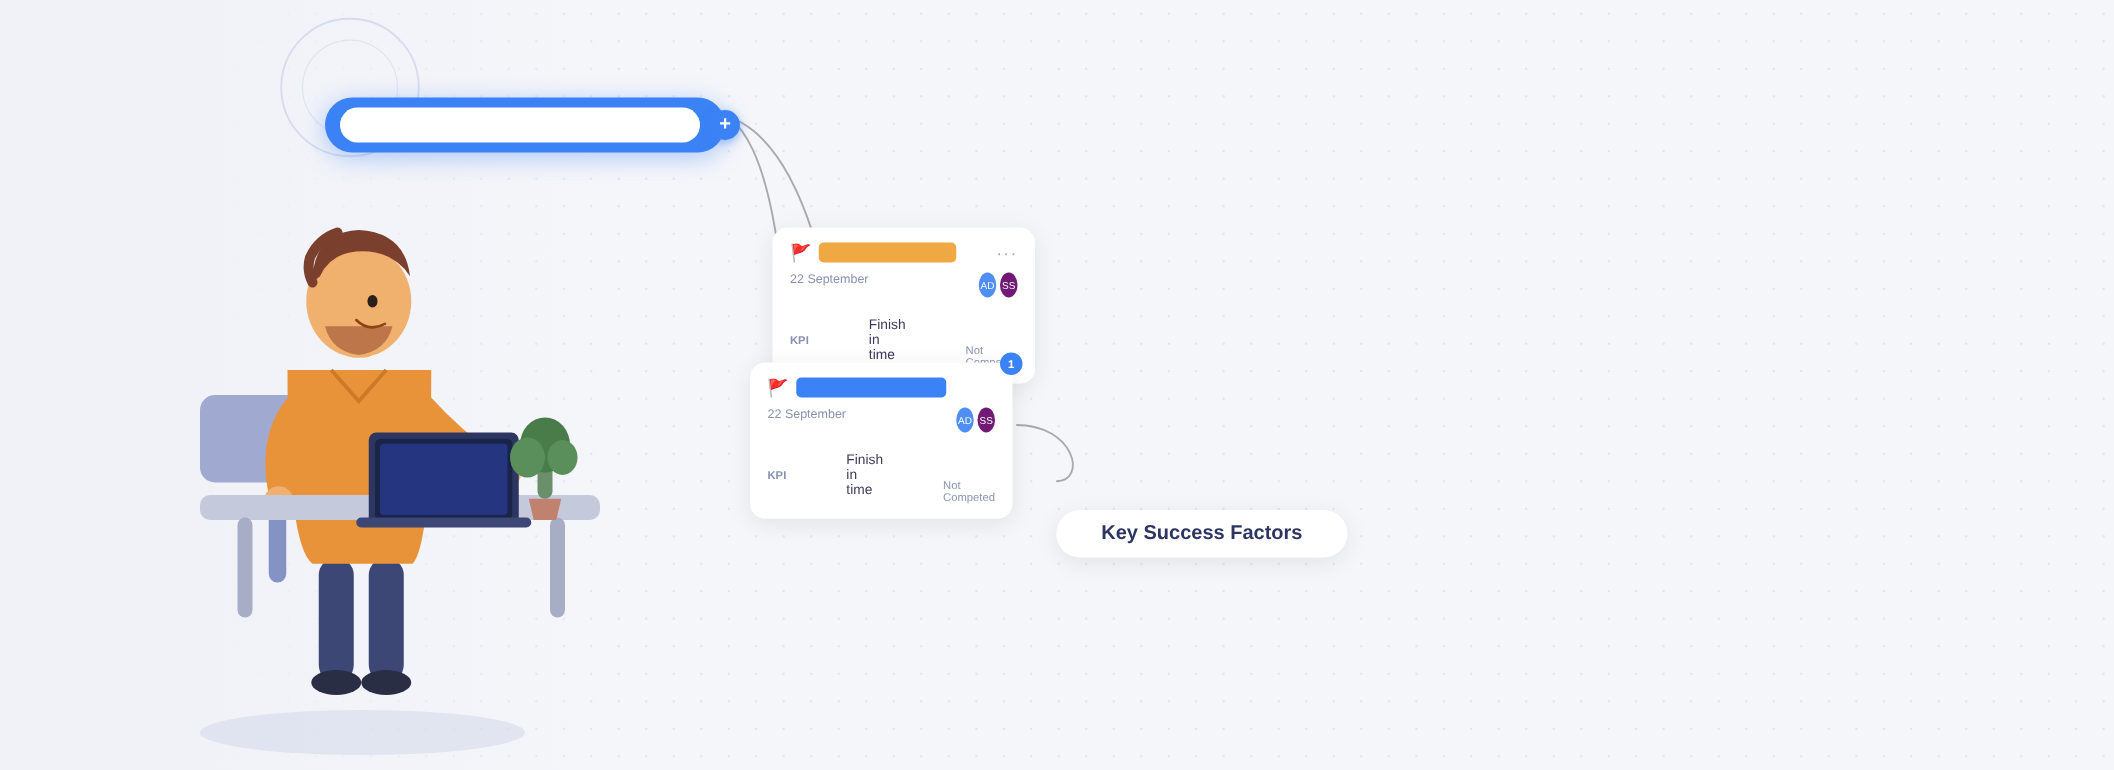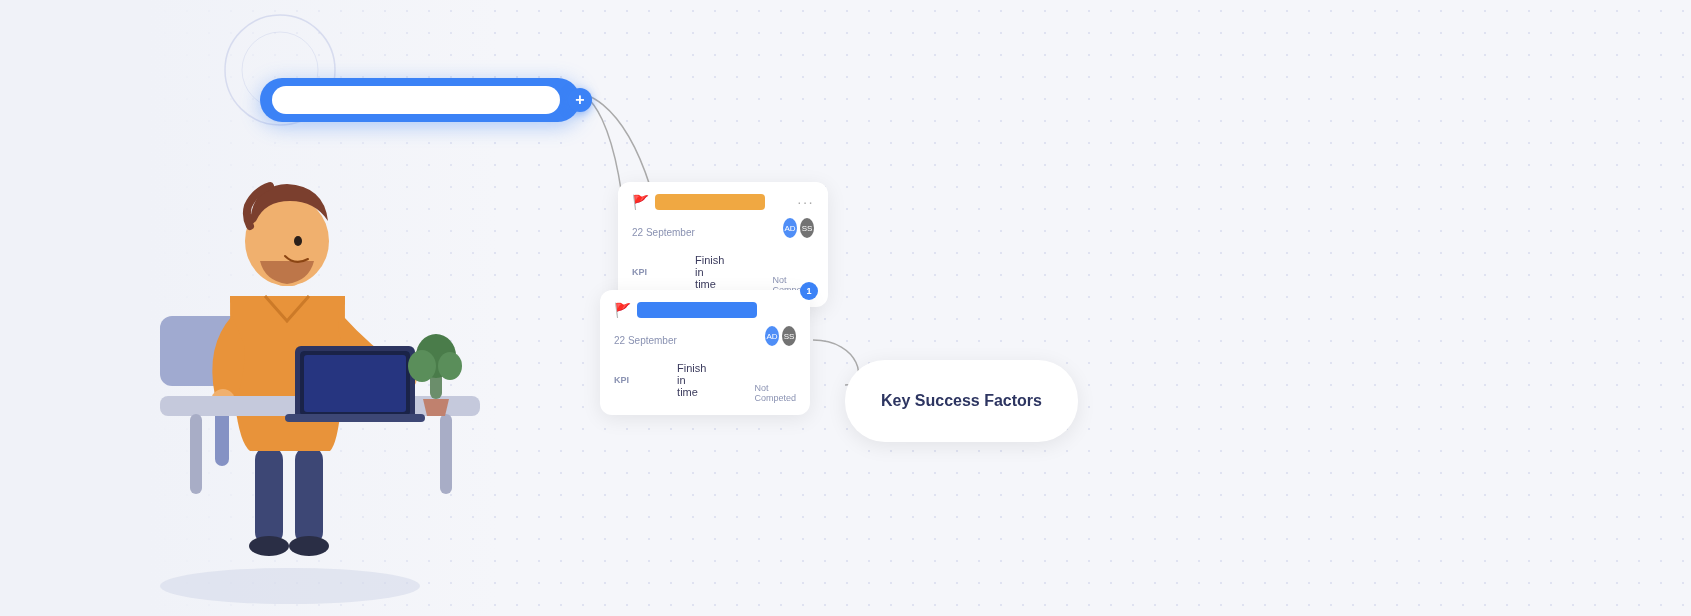--- a/index.html
+++ b/index.html
@@ -146,21 +146,21 @@
 
     .task-card-menu {
       color: #aaa;
       font-size: 14px;
       letter-spacing: 1px;
       cursor: pointer;
     }
 
     .task-card-date-row {
       display: flex;
-      align-items: flex-end;
+      align-items: flex-start;
       justify-content: space-between;
       margin-bottom: 10px;
     }
 
     .task-date {
       font-size: 10px;
       color: #8a92b2;
     }
 
     .avatar-group {
@@ -172,21 +172,21 @@
       width: 14px; height: 20px;
       border-radius: 50%;
       background: #4f8ef7;
       display: flex; align-items: center; justify-content: center;
       font-size: 8px;
       color: white;
       font-weight: normal;
     }
 
     .avatar-badge.green {
-      background: #737373;
+      background: #701a75;
     }
 
     .task-kpi-row {
       display: flex;
       align-items: center;
       gap: 20px;
     }
 
     .kpi-label {
       font-size: 9px;
@@ -231,23 +231,24 @@
     .ksf-node {
       position: absolute;
       top: 360px;
       left: 845px;
       z-index: 10;
     }
 
     .ksf-container {
       background: white;
       border-radius: 40px;
-      padding: 32px 36px;
+      padding: 10px 36px;
       box-shadow: 0 4px 20px rgba(0,0,0,0.08);
       white-space: nowrap;
+      margin-top: 48px;
     }
 
     .ksf-text {
       font-size: 16px;
       font-weight: 600;
       color: #2d3561;
     }
 
     
     .illustration {

